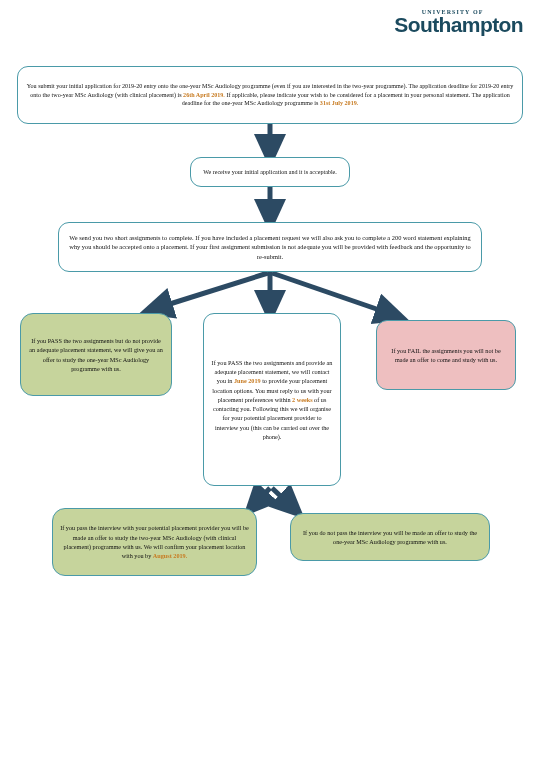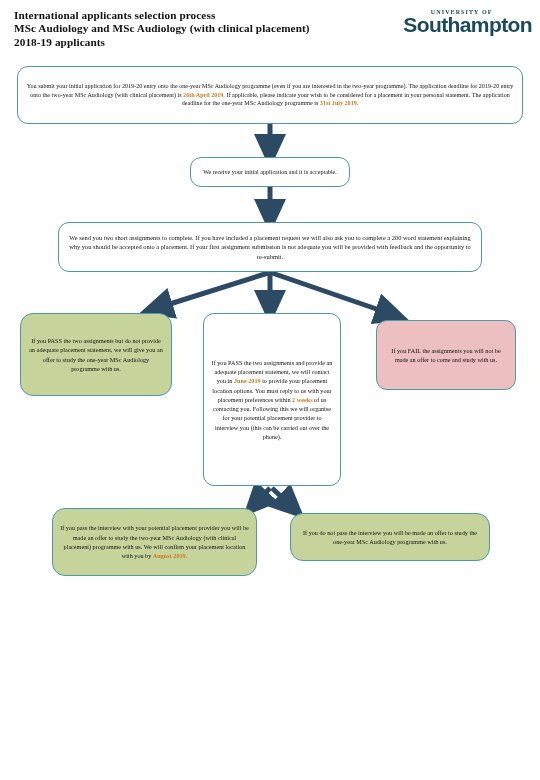--- a/index.html
+++ b/index.html
@@ -15,21 +15,21 @@
 
   
   .header{position:absolute;left:0;top:0;width:540px;height:62px;}
   .title{
     position:absolute;left:14px;top:9px;
     font-family:"Liberation Serif", serif;
     font-weight:bold;font-size:11.2px;line-height:13.4px;
     color:#111;letter-spacing:.1px;white-space:pre-line;
   }
   .logo{
-    position:absolute;right:8px;top:9px;
+    position:absolute;right:17px;top:9px;
     text-align:right;color:#1b4a5e;
   }
   .logo .uni{
     font-family:"Liberation Serif", serif;
     font-size:6px;letter-spacing:1.1px;font-weight:bold;
     color:#1b4a5e;display:block;margin:0 12px 0 0;text-align:center;
   }
   .logo .name{
     font-family:"Liberation Sans", sans-serif;
     font-size:21px;font-weight:bold;letter-spacing:-.6px;
@@ -68,23 +68,20 @@
 
   
   .conn{position:absolute;left:0;top:0;width:540px;height:780px;pointer-events:none;}
 </style>
 </head>
 <body>
 
 <div class="page">
 
   <div class="header">
-    <div class="title">International applicants selection process
-MSc Audiology and MSc Audiology (with clinical placement)
-2018-19 applicants</div>
     <div class="logo">
       <span class="uni">UNIVERSITY OF</span>
       <span class="name">Southampton</span>
     </div>
   </div>
 
   <svg class="conn" viewBox="0 0 540 780">
     <defs>
       <marker id="arw" markerWidth="7" markerHeight="7" refX="3.2" refY="3.2" orient="auto">
         <path d="M0,0 L7,3.2 L0,6.4 z" fill="#2c4a63"></path>

